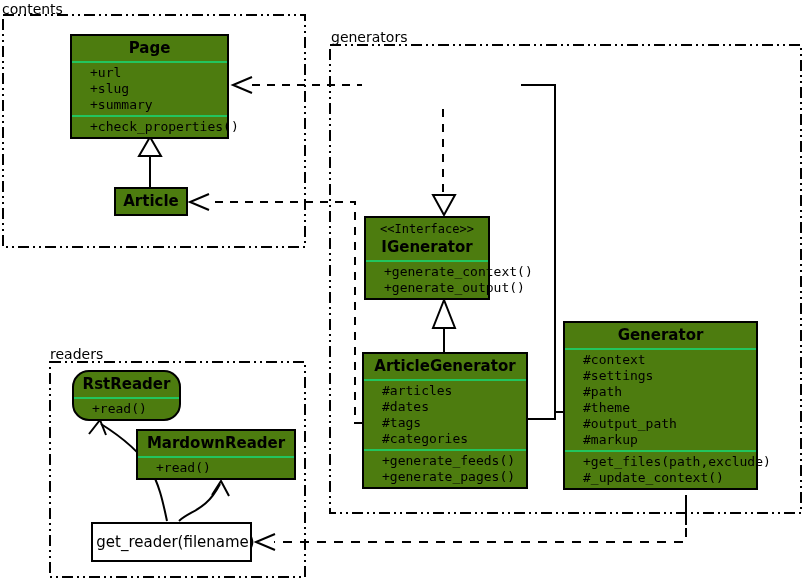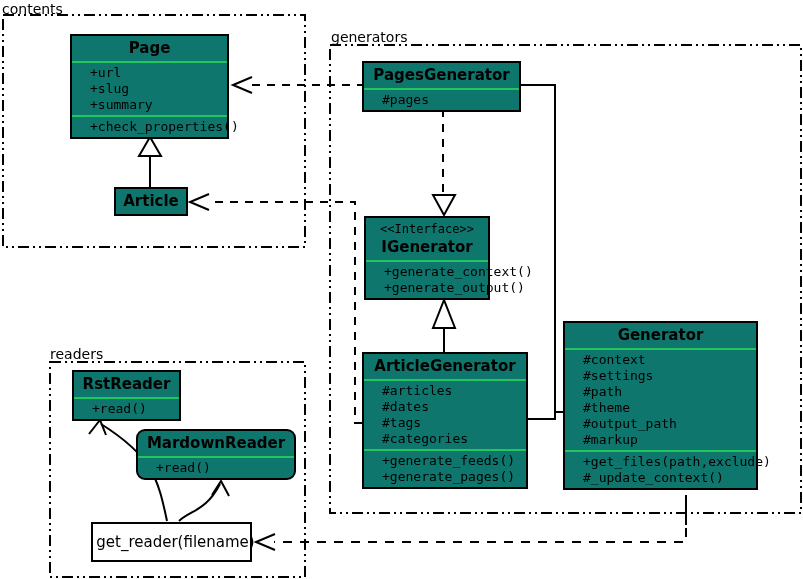--- a/index.html
+++ b/index.html
@@ -6,21 +6,21 @@
   #canvas {
     position:relative; width:803px; height:579px; background:#fff;
     font-family:"DejaVu Sans", sans-serif; color:#000; overflow:hidden;
   }
   #wires { position:absolute; left:0; top:0; width:803px; height:579px; }
   .pkg-label {
     position:absolute; font:14px "DejaVu Sans", sans-serif; color:#000;
     white-space:nowrap;
   }
   .uml-class {
-    position:absolute; box-sizing:border-box; background:#0f766e;
+    position:absolute; box-sizing:border-box; background:#4d7c0f;
     border:2px solid #000;
   }
   .uml-title {
     font:bold 15px "DejaVu Sans", sans-serif; text-align:center;
     padding:2px 5px; line-height:21px; white-space:nowrap;
   }
   .uml-stereotype {
     font:12px "DejaVu Sans Mono", monospace; font-weight:normal;
     text-align:center; line-height:15px; padding-top:2px; white-space:nowrap;
   }
@@ -88,26 +88,20 @@
     </div>
     <div class="uml-section">
       <div>+check_properties()</div>
     </div>
   </div>
 
   <div class="uml-class" style="left:114px; top:187px; width:74px;">
     <div class="uml-title">Article</div>
   </div>
 
-  <div class="uml-class" style="left:362px; top:61px; width:159px;">
-    <div class="uml-title">PagesGenerator</div>
-    <div class="uml-section">
-      <div>#pages</div>
-    </div>
-  </div>
 
   <div class="uml-class" style="left:364px; top:216px; width:126px;">
     <div class="uml-title">
       <div class="uml-stereotype">&lt;&lt;Interface&gt;&gt;</div>
       <div>IGenerator</div>
     </div>
     <div class="uml-section">
       <div>+generate_context()</div>
       <div>+generate_output()</div>
     </div>
@@ -136,28 +130,28 @@
       <div>#theme</div>
       <div>#output_path</div>
       <div>#markup</div>
     </div>
     <div class="uml-section">
       <div>+get_files(path,exclude)</div>
       <div>#_update_context()</div>
     </div>
   </div>
 
-  <div class="uml-class" style="left:72px; top:370px; width:109px;">
+  <div class="uml-class" style="left:72px; top:370px; width:109px;border-radius:17px;">
     <div class="uml-title">RstReader</div>
     <div class="uml-section">
       <div>+read()</div>
     </div>
   </div>
 
-  <div class="uml-class" style="left:136px; top:429px; width:160px;border-radius:9px;">
+  <div class="uml-class" style="left:136px; top:429px; width:160px;">
     <div class="uml-title">MardownReader</div>
     <div class="uml-section">
       <div>+read()</div>
     </div>
   </div>
 
   <div class="plain-box" style="left:91px; top:522px; width:161px; height:40px;">get_reader(filename)</div>
 
 </div>
 

